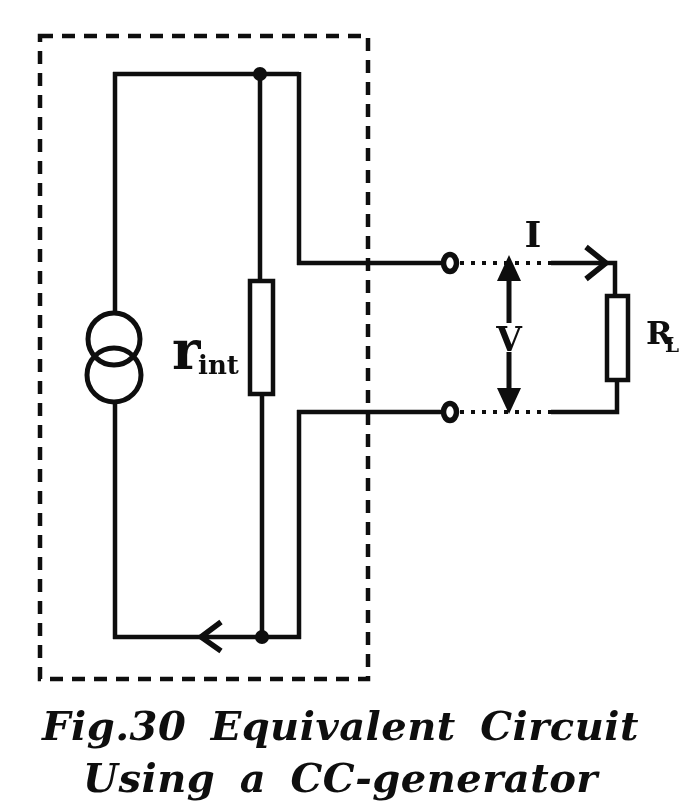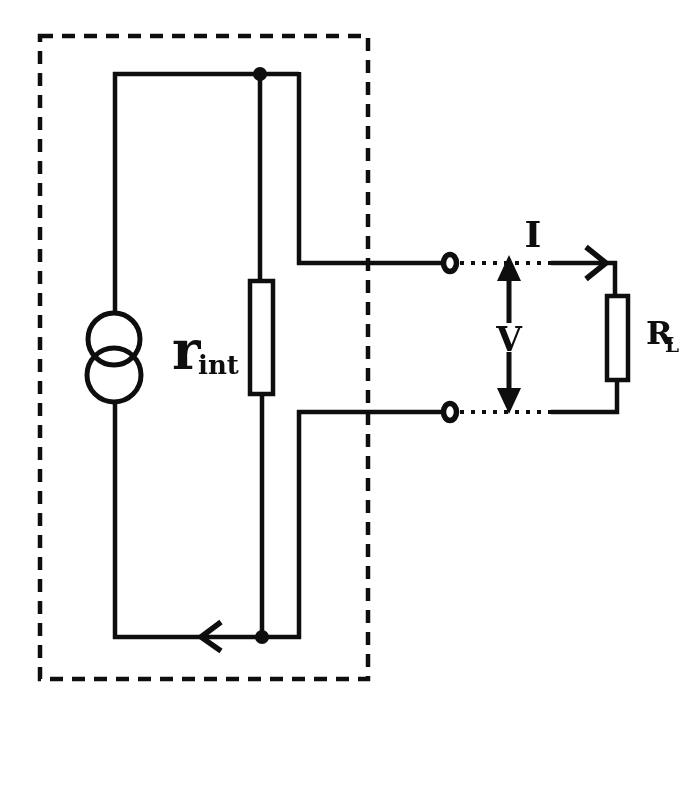--- a/index.html
+++ b/index.html
@@ -111,14 +111,18 @@
     <text x="533" y="247" font-size="36" text-anchor="middle" class="lbl">I</text>
     <text x="509" y="351" font-size="33" text-anchor="middle" class="lbl">V</text>
 
     <text x="172" y="369" font-size="54" class="lbl">r</text>
     <text x="198" y="374" font-size="26" class="lbl">int</text>
 
     <text x="646" y="344" font-size="32" class="lbl">R</text>
     <text x="665" y="352" font-size="20" class="lbl">L</text>
   </svg>
 
+  <div class="caption">
+    <div>Fig.30 Equivalent Circuit</div>
+    <div>Using a CC-generator</div>
+  </div>
 
 </div>
 
 </body></html>

